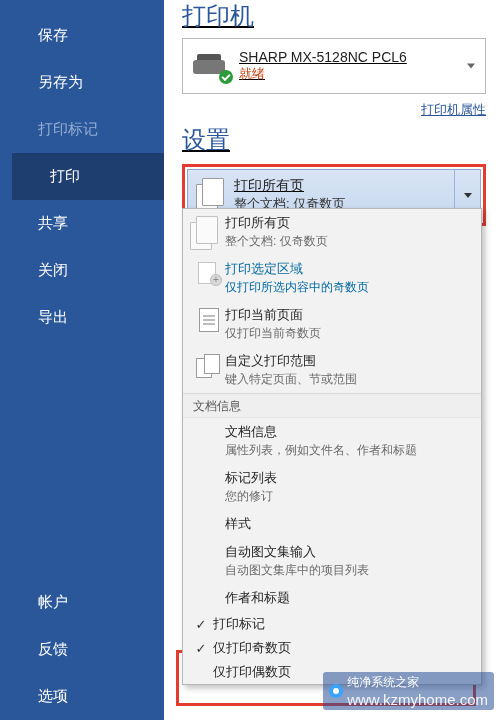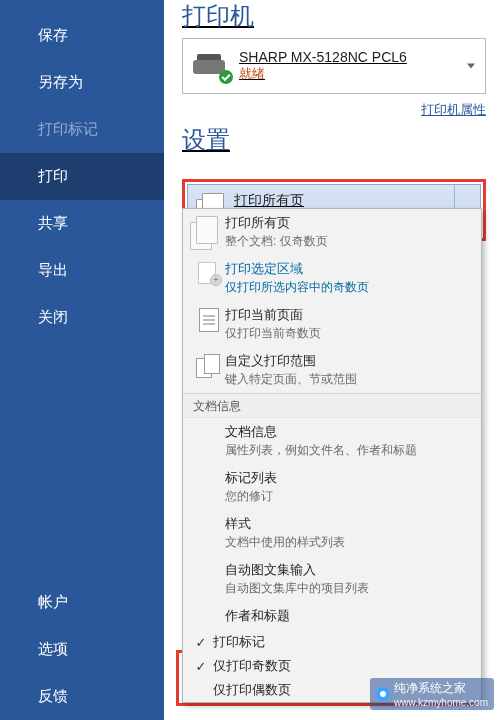--- a/index.html
+++ b/index.html
@@ -29,33 +29,34 @@
     font-size: 15px;
     padding: 14px 0 14px 38px;
     cursor: pointer;
     color: #fff;
   }
   .sidebar-item.disabled {
     color: #94aed2;
   }
   .sidebar-item.active {
     background: #1e3e70;
+    margin-left: 12px;
   }
   .main {
     flex: 1;
     padding: 0 14px 0 18px;
     position: relative;
     background: #fff;
     text-decoration: underline;
   }
   .section-heading {
     color: #2a569a;
     font-size: 24px;
     font-weight: 400;
-    margin-bottom: 23px;
+    margin-bottom: 8px;
   }
   .printer-label {
     color: #2a569a;
     font-size: 24px;
     font-weight: 400;
     margin-bottom: 6px;
   }
   .printer-box {
     border: 1px solid #b9b9b9;
     display: flex;
@@ -224,26 +225,26 @@
 </head>
 <body>
 
 <div class="page">
   <div class="sidebar">
     <div class="sidebar-item">保存</div>
     <div class="sidebar-item">另存为</div>
     <div class="sidebar-item disabled">打印标记</div>
     <div class="sidebar-item active">打印</div>
     <div class="sidebar-item">共享</div>
+    <div class="sidebar-item">关闭</div>
     <div class="sidebar-item">导出</div>
-    <div class="sidebar-item">关闭</div>
     <div class="sidebar-spacer"></div>
     <div class="sidebar-item">帐户</div>
+    <div class="sidebar-item">反馈</div>
     <div class="sidebar-item">选项</div>
-    <div class="sidebar-item">反馈</div>
   </div>
 
   <div class="main">
     <div class="printer-label">打印机</div>
 
     <div class="printer-box">
       <div class="printer-icon">
         <div class="body1"></div>
           <div class="body2"></div>
           <div class="badge"></div>
@@ -339,21 +340,20 @@
         <div class="mi-icon"></div>
         <div class="mi-text">
           <span class="mi-l1">标记列表</span>
           <span class="mi-l2">您的修订</span>
         </div>
       </div>
       <div class="menu-item">
         <div class="mi-icon"></div>
         <div class="mi-text">
           <span class="mi-l1">样式</span>
-          <span class="mi-l2">文档中使用的样式列表</span>
         </div>
       </div>
       <div class="menu-item">
         <div class="mi-icon"></div>
         <div class="mi-text">
           <span class="mi-l1">自动图文集输入</span>
           <span class="mi-l2">自动图文集库中的项目列表</span>
         </div>
       </div>
       <div class="menu-item">
@@ -378,15 +378,15 @@
     </div>
 
     <div class="footer-highlight" id="footer-highlight" style="left: 12px; width: 300px; top: 650px; height: 56px;"></div>
   </div>
 </div>
 
 <div class="watermark">
   <div class="wm-ic"></div>
   <div>
     <div>纯净系统之家</div>
-    <div style="font-size:10px;opacity:.9">www.kzmyhome.com</div>
+    <div style="font-size:15px;opacity:.9">www.kzmyhome.com</div>
   </div>
 </div>
 
 </body></html>

